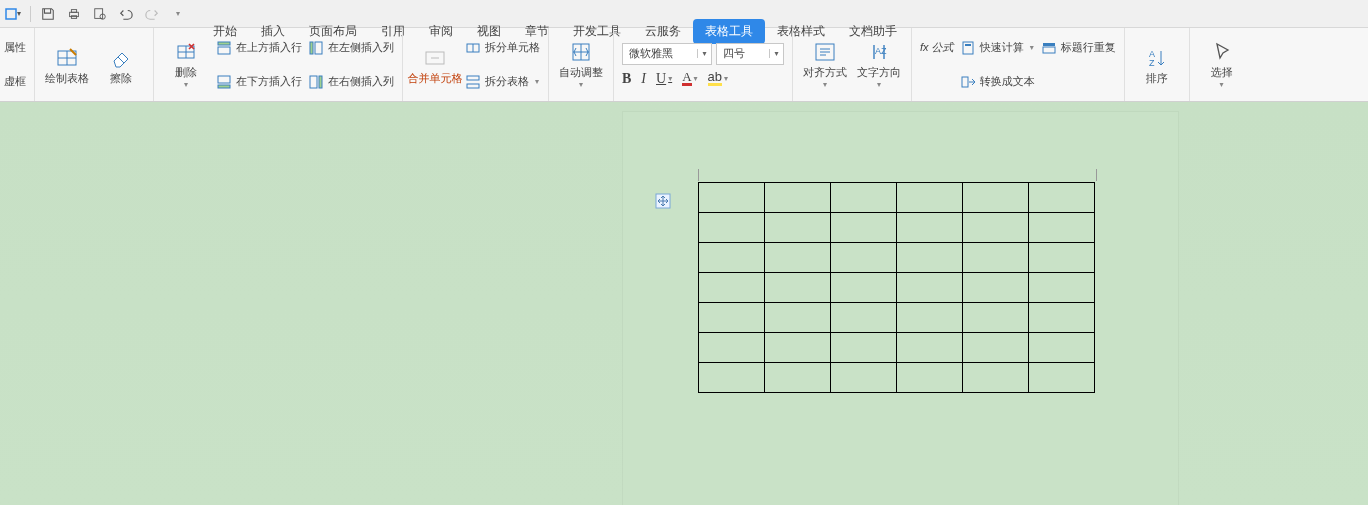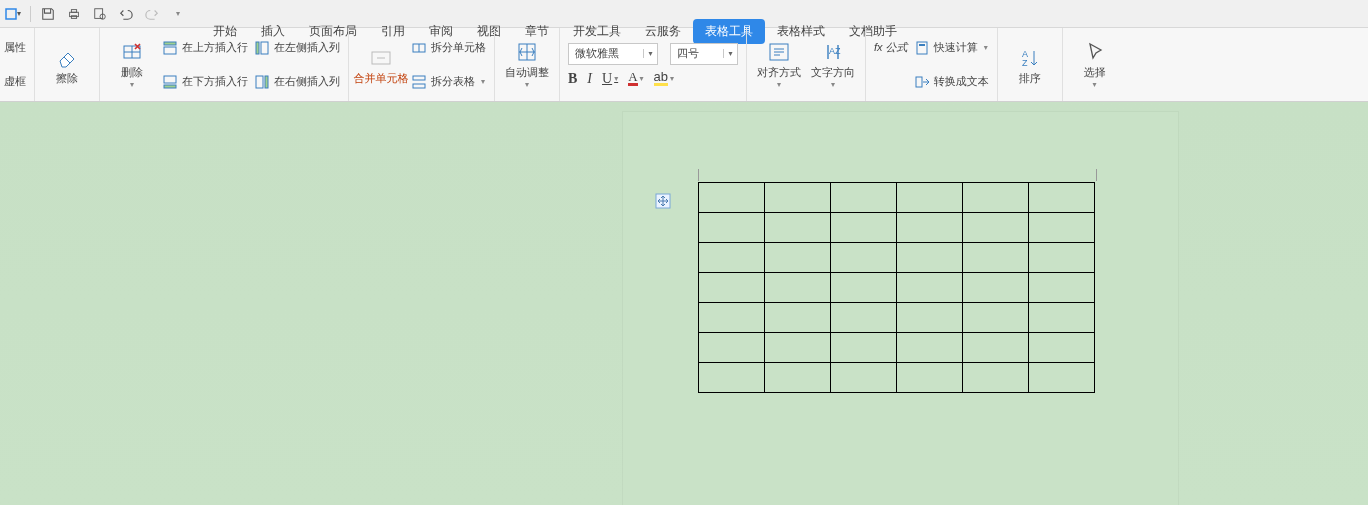--- a/index.html
+++ b/index.html
@@ -185,20 +185,30 @@
       <div class="btn-line">
         <span>虚框</span>
       </div>
     </div>
   </div>
 
   <div class="group">
     <div class="btn-big">
       <span class="icon-box-24">
         <svg width="22" height="22" viewBox="0 0 22 22">
+            <rect x="2" y="4" width="18" height="14" fill="none" stroke="#3a7fbf"></rect>
+            <path d="M2 11h18M11 4v14" stroke="#3a7fbf"></path>
+            <path d="M14 2l6 6" stroke="#c97b00" stroke-width="2"></path>
+          </svg>
+      </span>
+      <span class="label">绘制表格</span>
+    </div>
+    <div class="btn-big">
+      <span class="icon-box-24">
+        <svg width="22" height="22" viewBox="0 0 22 22">
             <path d="M4 14l8-8 6 6-8 8H6z" fill="#fff" stroke="#3a7fbf"></path>
             <path d="M8 10l6 6" stroke="#3a7fbf"></path>
           </svg>
       </span>
       <span class="label">擦除</span>
     </div>
   </div>
 
   <div class="group">
     <div class="btn-big">
@@ -296,21 +306,21 @@
             <path d="M6 7l-2 4 2 4M16 7l2 4-2 4" fill="none" stroke="#3a7fbf"></path>
           </svg>
       </span>
       <span class="label">自动调整</span>
       <span class="drop">▾</span>
     </div>
   </div>
 
   <div class="group">
     <div class="stack" style="gap:6px;">
-      <div style="display:flex;gap:12px;">
+      <div style="display:flex;gap:4px;">
         <div class="font-select">
           <span class="fs-val">微软雅黑</span>
           <span class="fs-drop">▾</span>
         </div>
         <div class="font-select">
           <span class="fs-val" style="min-width:40px">四号</span>
           <span class="fs-drop">▾</span>
         </div>
       </div>
       <div class="fmt-row">
@@ -374,20 +384,32 @@
       <div class="btn-line">
         <span class="icon-box-16">
           <svg width="14" height="14" viewBox="0 0 14 14">
               <rect x="1" y="2" width="6" height="10" fill="none" stroke="#3a7fbf"></rect>
               <path d="M8 7h5M11 4l3 3-3 3" fill="none" stroke="#3a7fbf"></path>
             </svg>
         </span>
         <span>转换成文本</span>
       </div>
     </div>
+    <div class="stack">
+      <div class="btn-line">
+        <span class="icon-box-16">
+          <svg width="14" height="14" viewBox="0 0 14 14">
+              <rect x="1" y="2" width="12" height="3" fill="#3a7fbf"></rect>
+              <rect x="1" y="6" width="12" height="6" fill="none" stroke="#3a7fbf"></rect>
+            </svg>
+        </span>
+        <span>标题行重复</span>
+      </div>
+      <div style="height:22px"></div>
+    </div>
   </div>
 
   <div class="group">
     <div class="btn-big">
       <span class="icon-box-24">
         <svg width="22" height="22" viewBox="0 0 22 22">
             <text x="3" y="10" font-size="9" fill="#3a7fbf">A</text>
             <text x="3" y="19" font-size="9" fill="#3a7fbf">Z</text>
             <path d="M15 4v14M12 15l3 3 3-3" fill="none" stroke="#3a7fbf"></path>
           </svg>

